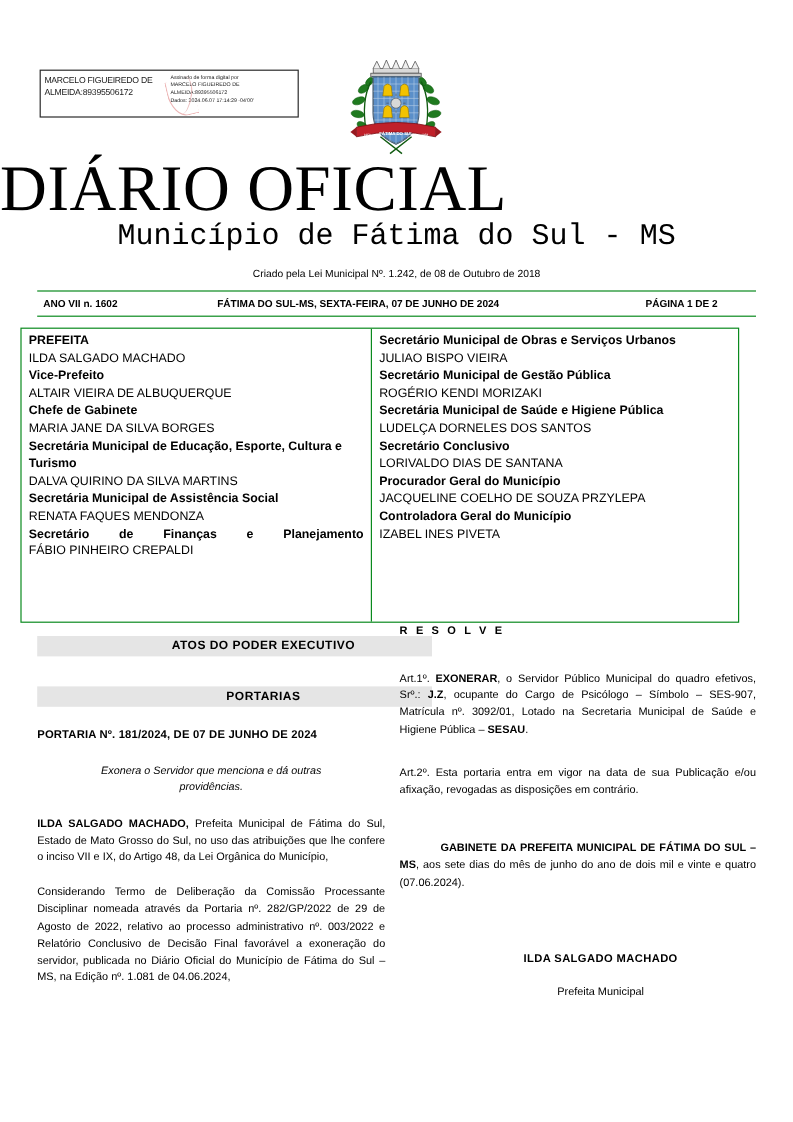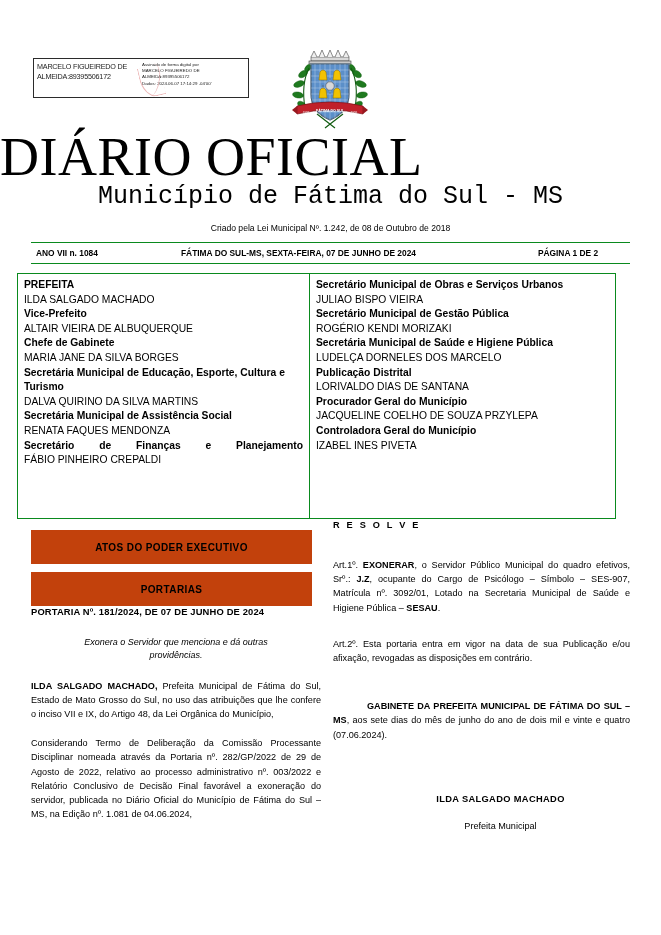--- a/index.html
+++ b/index.html
@@ -73,23 +73,23 @@
     font-size:10.3px;line-height:14.6px;
   }
   .off-col.left{width:292px;border-right:1.6px solid #0a8a1e;}
   .off-col.right{width:305px;}
   .role{font-weight:bold;}
   .role.just{text-align:justify;text-align-last:justify;}
   .person{font-weight:normal;}
 
   
   .green-bar{
-    position:absolute;background:#c2410c;height:34px;
+    position:absolute;background:#e5e5e5;height:17px;
     display:flex;align-items:center;justify-content:center;
-    font-size:10px;font-weight:bold;color:#000;letter-spacing:.4px;
+    font-size:10px;font-weight:bold;color:#000;letter-spacing:.4px;padding-left:48px;
   }
   #bar-atos{left:31px;top:530px;width:281px;}
   #bar-port{left:31px;top:572px;width:281px;}
 
   
   .col-left{position:absolute;left:31px;top:605px;width:290px;}
   .col-right{position:absolute;left:333px;top:520px;width:297px;}
 
   .port-title{
     text-align:left;font-size:9.4px;font-weight:bold;line-height:13.5px;
@@ -200,21 +200,21 @@
     <g stroke="#125c12" stroke-width="1.2" fill="none">
       <path d="M28 70 L46 84 M54 70 L36 84"></path>
     </g>
   </svg>
 
   <div class="doc-title">DIÁRIO OFICIAL</div>
   <div class="doc-sub">Município de Fátima do Sul - MS</div>
   <div class="doc-law">Criado pela Lei Municipal Nº. 1.242, de 08 de Outubro de 2018</div>
 
   <div class="ano-bar">
-    <div class="ano-l">ANO VII n. 1084</div>
+    <div class="ano-l">ANO VII n. 1602</div>
     <div class="ano-c">FÁTIMA DO SUL-MS, SEXTA-FEIRA, 07 DE JUNHO DE 2024</div>
     <div class="ano-r">PÁGINA 1 DE 2</div>
   </div>
 
   <div class="off-box">
     <div class="off-col left" id="off-left">
         <div class="role">PREFEITA</div>
         <div class="person">ILDA SALGADO MACHADO</div>
         <div class="role">Vice-Prefeito</div>
         <div class="person">ALTAIR VIEIRA DE ALBUQUERQUE</div>
@@ -226,22 +226,22 @@
         <div class="person">RENATA FAQUES MENDONZA</div>
         <div class="role just">Secretário de Finanças e Planejamento</div>
         <div class="person">FÁBIO PINHEIRO CREPALDI</div>
       </div>
     <div class="off-col right" id="off-right">
         <div class="role">Secretário Municipal de Obras e Serviços Urbanos</div>
         <div class="person">JULIAO BISPO VIEIRA</div>
         <div class="role">Secretário Municipal de Gestão Pública</div>
         <div class="person">ROGÉRIO KENDI MORIZAKI</div>
         <div class="role">Secretária Municipal de Saúde e Higiene Pública</div>
-        <div class="person">LUDELÇA DORNELES DOS MARCELO</div>
-        <div class="role">Publicação Distrital</div>
+        <div class="person">LUDELÇA DORNELES DOS SANTOS</div>
+        <div class="role">Secretário Conclusivo</div>
         <div class="person">LORIVALDO DIAS DE SANTANA</div>
         <div class="role">Procurador Geral do Município</div>
         <div class="person">JACQUELINE COELHO DE SOUZA PRZYLEPA</div>
         <div class="role">Controladora Geral do Município</div>
         <div class="person">IZABEL INES PIVETA</div>
       </div>
   </div>
 
   <div class="green-bar" id="bar-atos">ATOS DO PODER EXECUTIVO</div>
   <div class="green-bar" id="bar-port">PORTARIAS</div>

